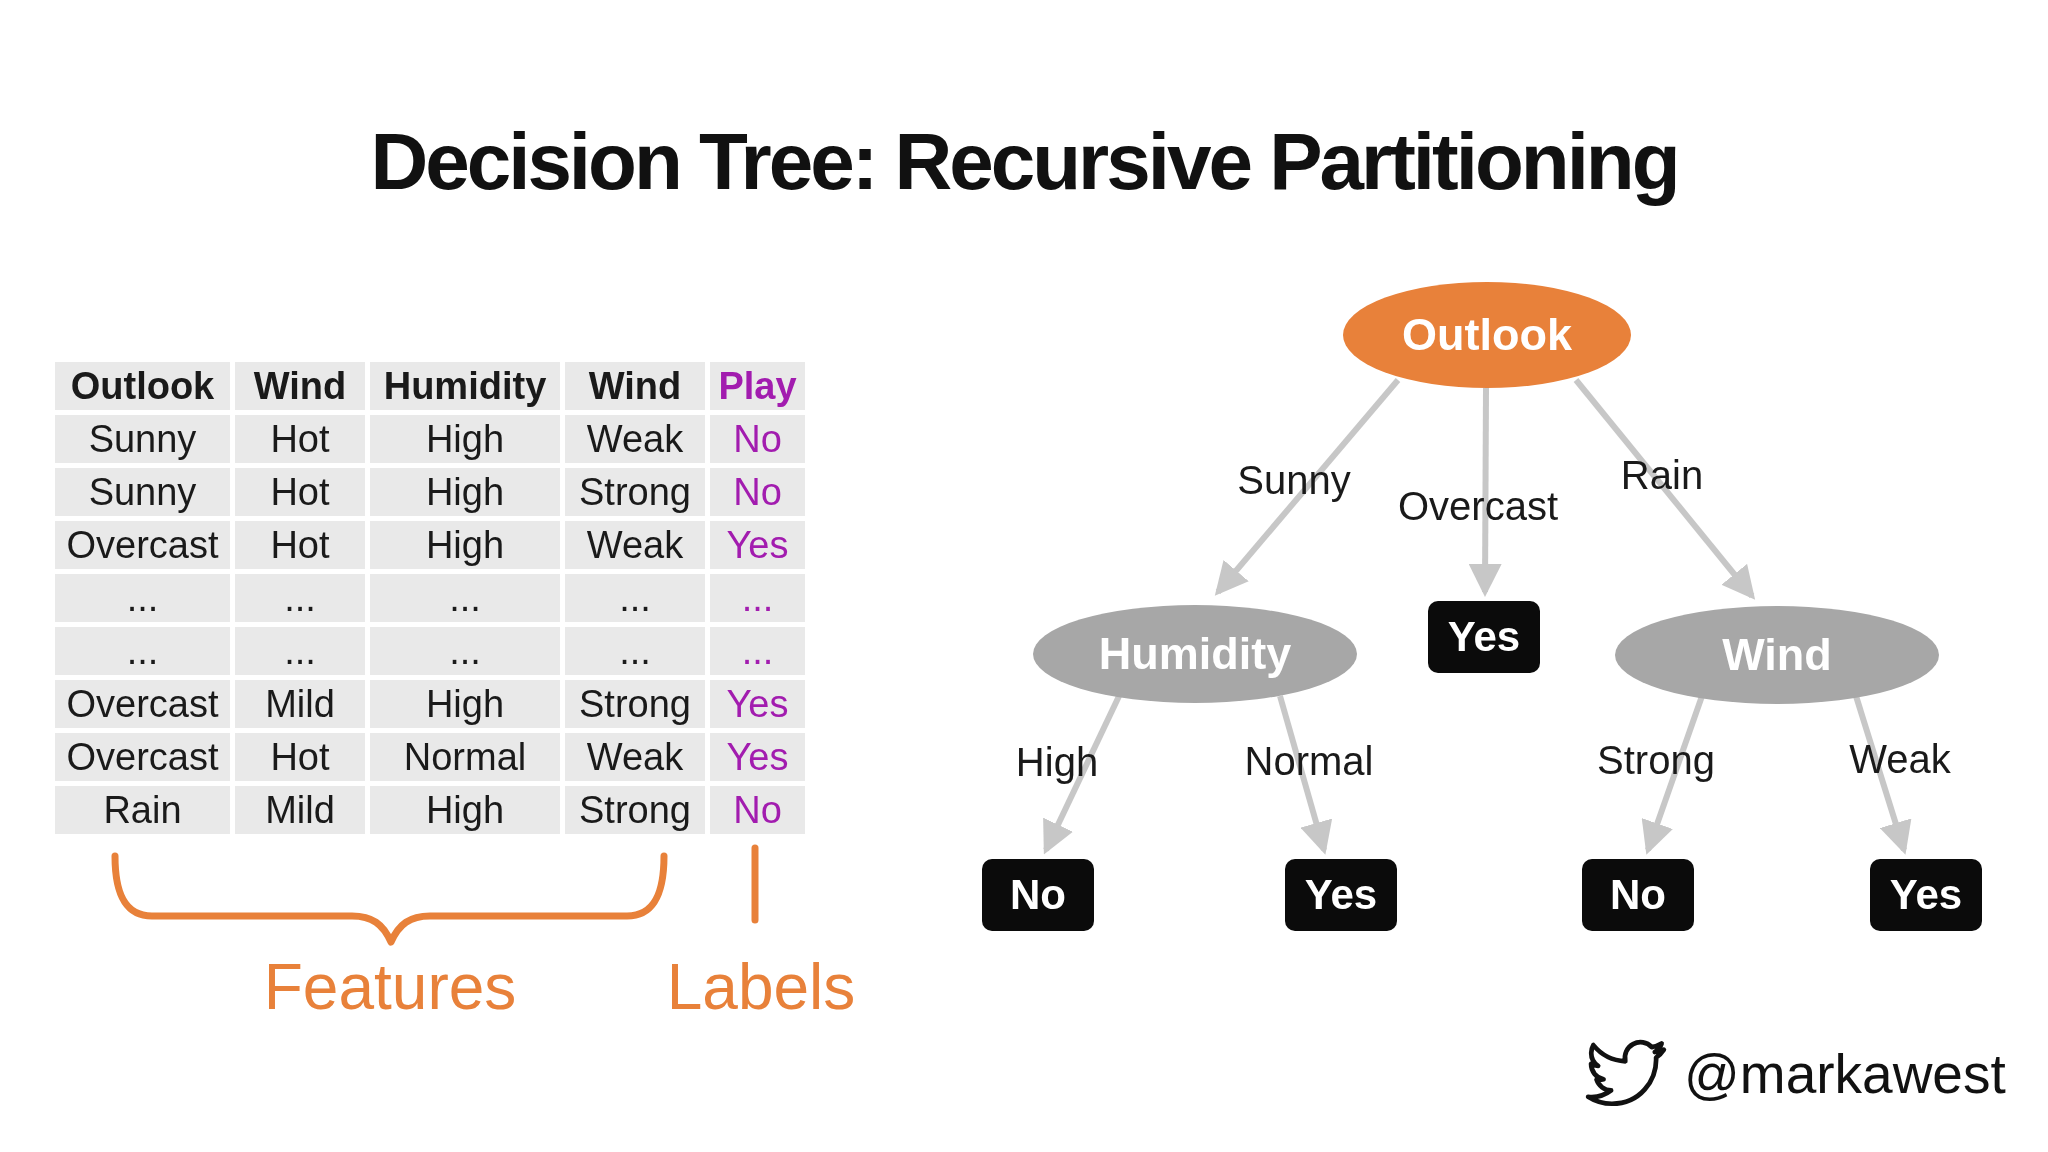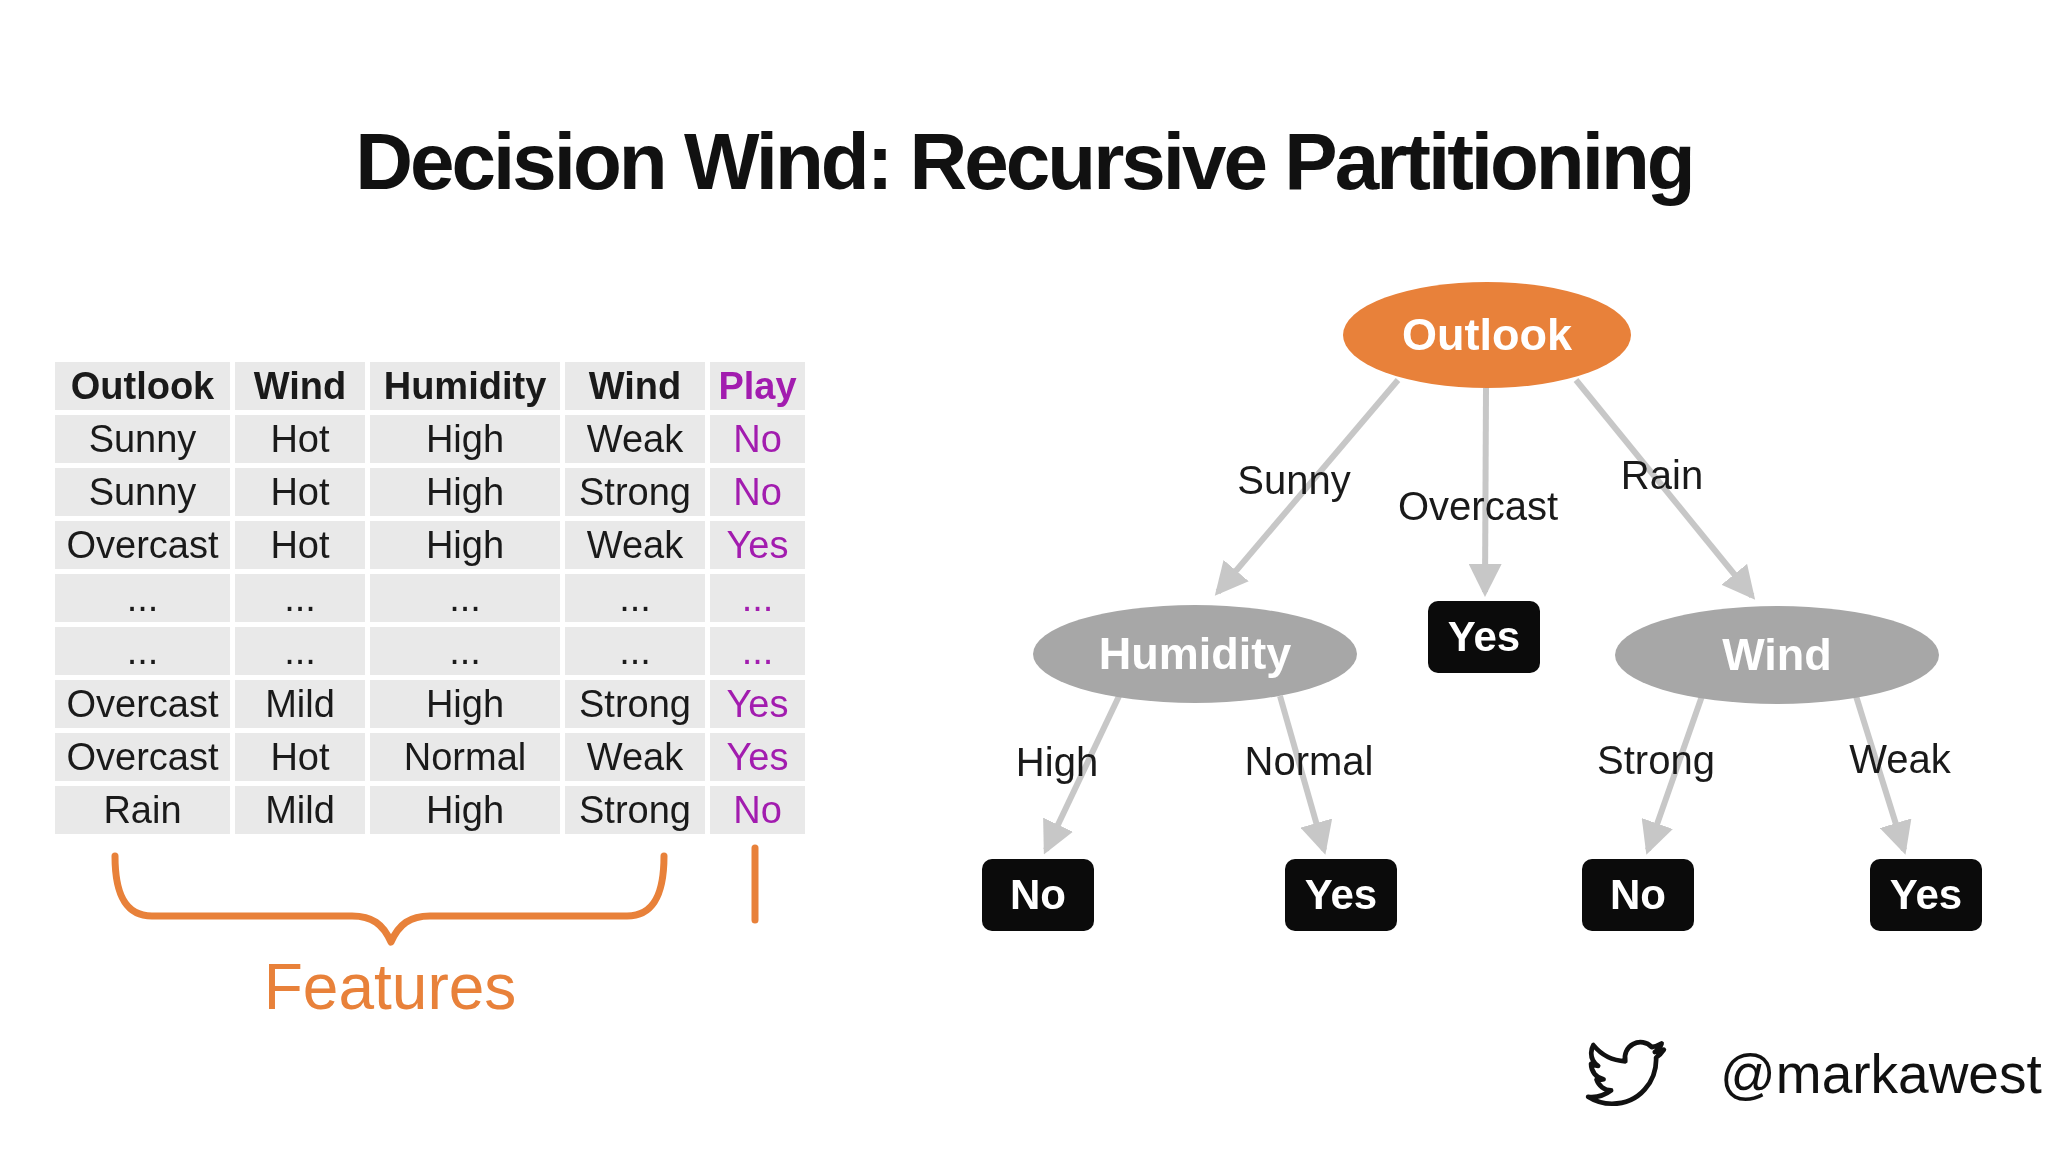--- a/index.html
+++ b/index.html
@@ -42,28 +42,28 @@
   .ellipse.gray{background:#A7A7A7;}
   .leafbox{
     background:#0B0B0B;border-radius:10px;
     display:flex;align-items:center;justify-content:center;
     color:#ffffff;font-weight:bold;font-size:42px;
   }
   .edge-label{
     font-size:40px;color:#1a1a1a;text-align:center;white-space:nowrap;
   }
   
-  .handle{font-size:55px;color:#111;white-space:nowrap;margin-left:36px;}
+  .handle{font-size:55px;color:#111;white-space:nowrap;}
 </style>
 </head>
 <body>
 
 <div class="slide">
 
-  <div class="abs title">Decision Wind: Recursive Partitioning</div>
+  <div class="abs title">Decision Tree: Recursive Partitioning</div>
 
   <svg class="abs overlay" viewBox="0 0 2048 1152" xmlns="http://www.w3.org/2000/svg">
     <defs>
       <marker id="arrow" viewBox="0 0 10 10" refX="8.5" refY="5" markerWidth="5.5" markerHeight="5.5" orient="auto-start-reverse">
         <path d="M0 0 L10 5 L0 10 z" fill="#C7C7C7"></path>
       </marker>
     </defs>
 
     <g stroke="#C7C7C7" stroke-width="6" fill="none">
       <line x1="1398" y1="380" x2="1218" y2="592" marker-end="url(#arrow)"></line>
@@ -131,20 +131,21 @@
     <div class="cell accent">Yes</div>
 
     <div class="cell">Rain</div>
     <div class="cell">Mild</div>
     <div class="cell">High</div>
     <div class="cell">Strong</div>
     <div class="cell accent">No</div>
   </div>
 
   <div class="abs annot" style="left:190px;top:950px;width:400px;">Features</div>
+  <div class="abs annot" style="left:611px;top:950px;width:300px;">Labels</div>
 
   <div class="abs ellipse root" style="left:1343px;top:282px;width:288px;height:106px;">Outlook</div>
 
   <div class="abs edge-label" style="left:1194px;top:458px;width:200px;">Sunny</div>
   <div class="abs edge-label" style="left:1368px;top:484px;width:220px;">Overcast</div>
   <div class="abs edge-label" style="left:1562px;top:453px;width:200px;">Rain</div>
 
   <div class="abs ellipse gray" style="left:1033px;top:605px;width:324px;height:98px;">Humidity</div>
   <div class="abs leafbox" style="left:1428px;top:601px;width:112px;height:72px;">Yes</div>
   <div class="abs ellipse gray" style="left:1615px;top:606px;width:324px;height:98px;">Wind</div>

